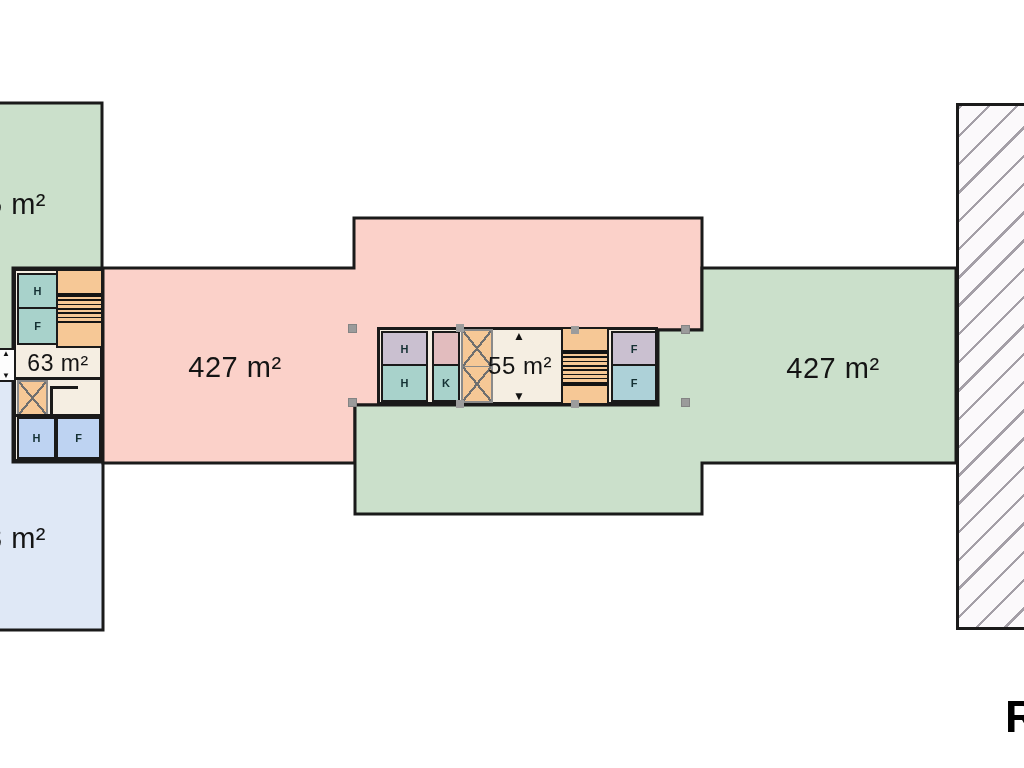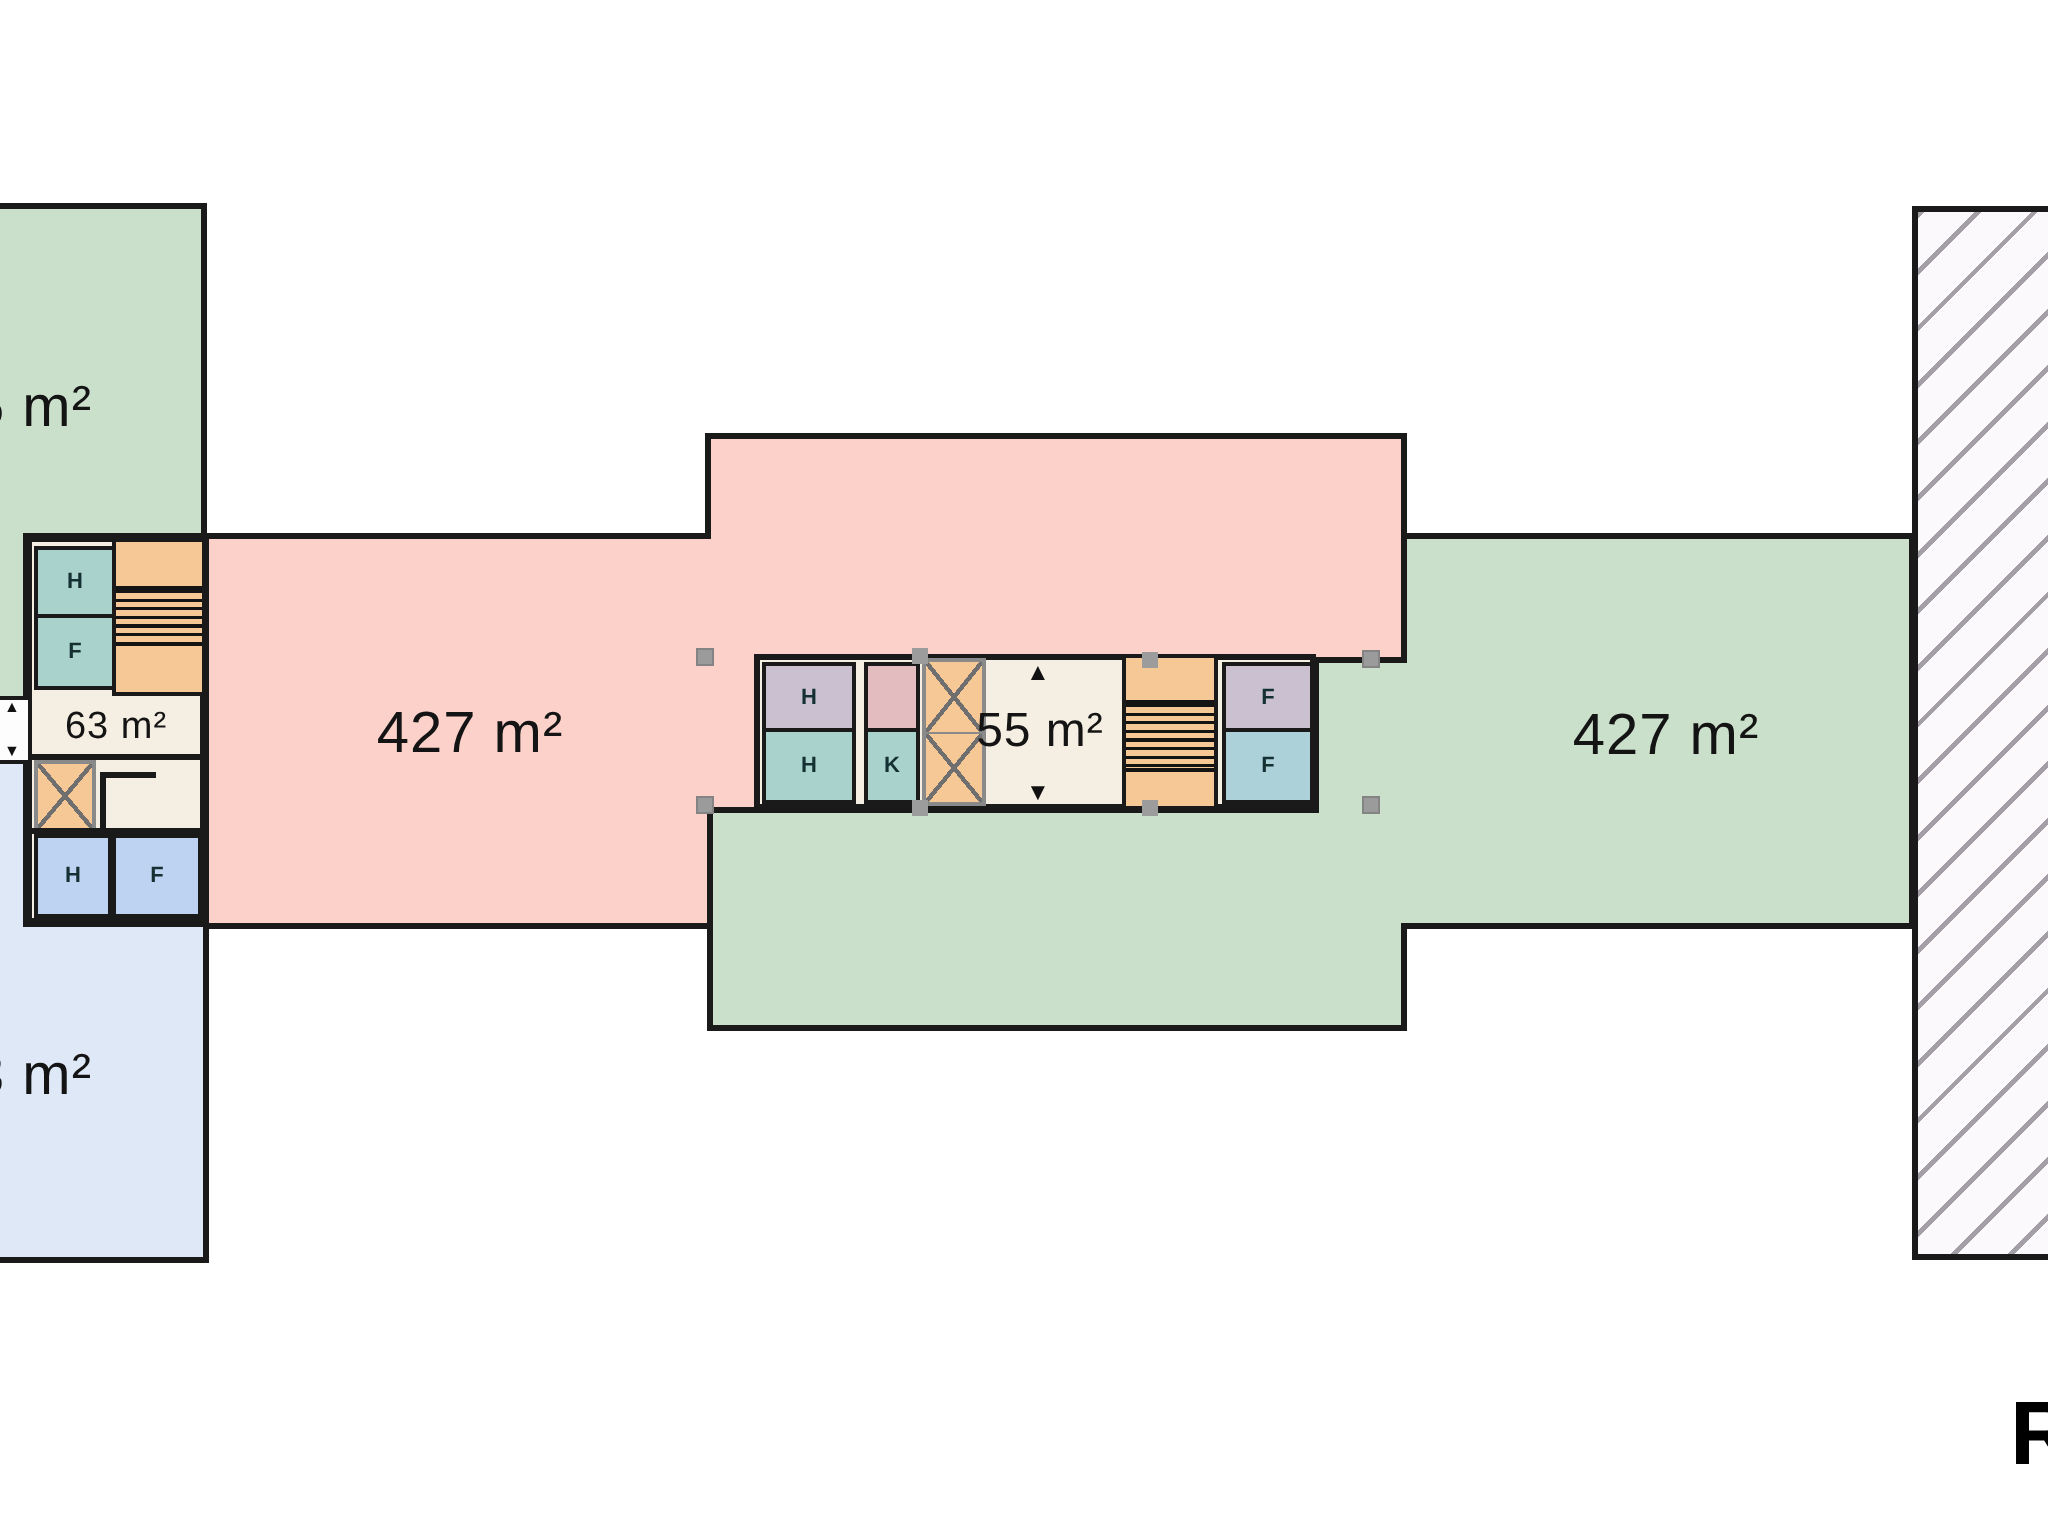--- a/index.html
+++ b/index.html
@@ -79,21 +79,21 @@
   <div class="room" style="left:17px;top:273px;width:41px;height:36px;background:#a8d2cb;">
     <span>H</span>
   </div>
   <div class="room" style="left:17px;top:307px;width:41px;height:38px;background:#a8d2cb;">
     <span>F</span>
   </div>
 
   <div class="stairs" style="left:56px;top:271px;width:45px;height:77px;border-left:2px solid #1a1a1a;border-bottom:2px solid #1a1a1a;"></div>
   <div class="treads" style="left:58px;top:293px;width:43px;height:30px;"></div>
 
-  <div class="area-label center" style="left:14px;top:349px;width:88px;height:29px;font-size:19px;">63 m²</div>
+  <div class="area-label center" style="left:14px;top:349px;width:88px;height:29px;font-size:23px;">63 m²</div>
 
   <div class="arrowbox" style="left:-4px;top:348px;width:20px;height:34px;">
     <span>▲</span>
     <span>▼</span>
   </div>
 
   <div class="wall" style="left:16px;top:377px;width:85px;height:3px;"></div>
   <div class="elevator" style="left:17px;top:380px;width:31px;height:36px;">
     <div class="xcell"></div>
   </div>

